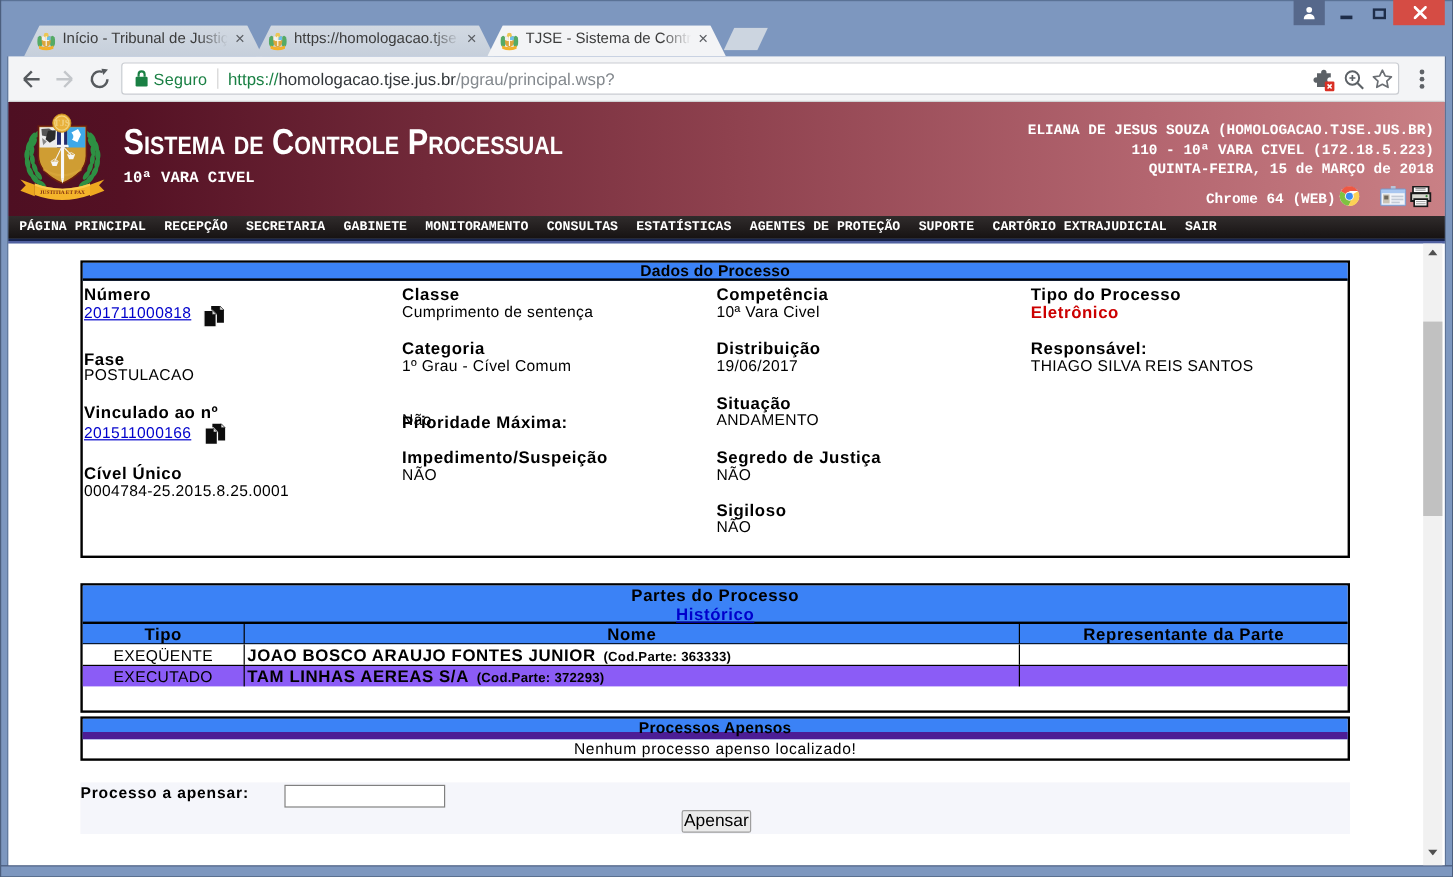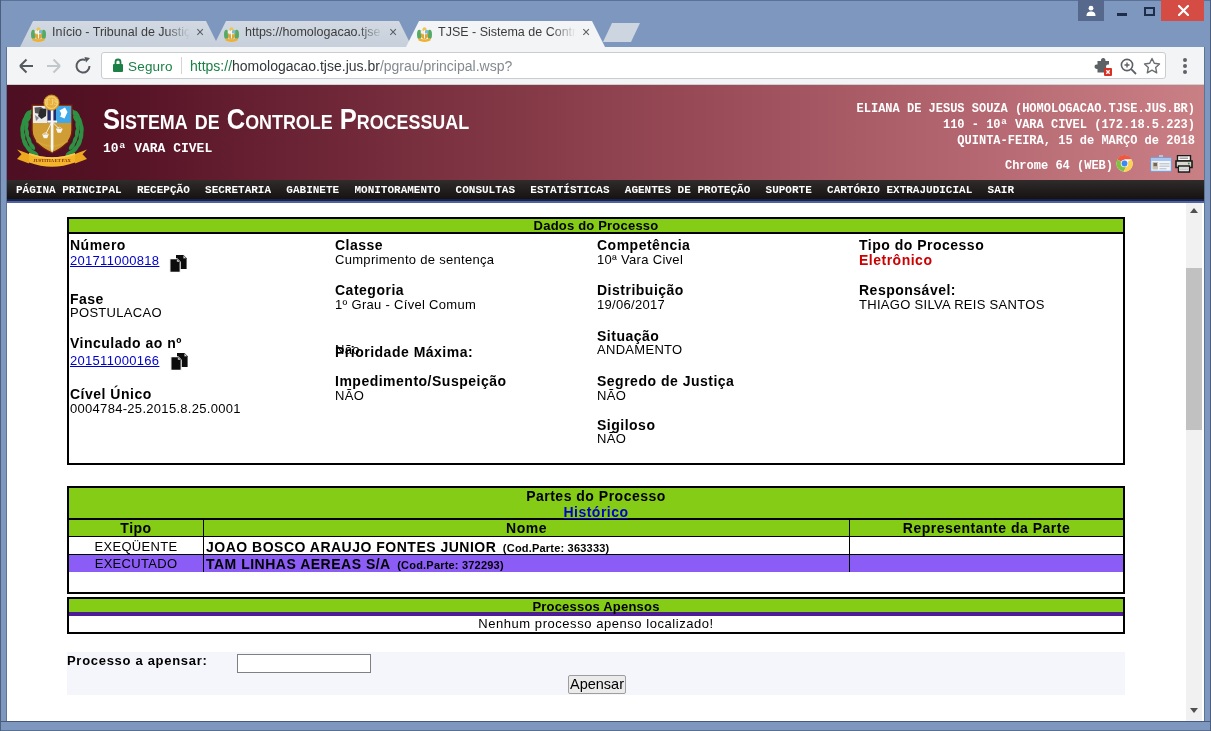--- a/index.html
+++ b/index.html
@@ -43,21 +43,21 @@
 #nav { left:7px; top:180px; width:1197px; height:19px;
   background:linear-gradient(#302c2c, #161212);
   display:flex; align-items:center; padding-left:9px;
   font-family:"Liberation Mono",monospace; font-weight:bold; font-size:11px; color:#fff; }
 #nav span { margin-right:15.3px; white-space:nowrap; }
 #navline { left:7px; top:199px; width:1197px; height:3.6px; background:linear-gradient(180deg,#16234d 0%,#16234d 44%,#5161a0 56%,#5161a0 100%); }
 
 
 #content { left:7px; top:202.6px; width:1197px; height:518.4px; background:#fff; }
 
-.band { background:#84cc16; }
+.band { background:#3b82f6; }
 .b13 { font-weight:bold; font-size:14px; letter-spacing:0.5px; }
 .r13 { font-size:13px; letter-spacing:0.3px; }
 a.lnk { color:#0000cc; text-decoration:underline; }
 
 
 #sb { left:1186px; top:202.6px; width:16px; height:518.4px; background:#f1f1f1; }
 #sb-thumb { left:1186px; top:268px; width:16px; height:162px; background:#c1c1c1; }
 
 
 .tbl { position:absolute; border:2px solid #000; background:#fff; }
@@ -360,20 +360,20 @@
     <div style="flex:1;"></div>
   </div>
   <div style="display:flex;height:17px;background:#8b5cf6;">
     <div class="r13" style="width:135px;border-right:1px solid #000;text-align:center;line-height:17px;">EXECUTADO</div>
     <div style="width:646px;border-right:1px solid #000;line-height:17px;padding-left:2px;white-space:nowrap;"><span class="b13">TAM LINHAS AEREAS S/A</span><span style="font-weight:bold;font-size:11px;letter-spacing:0.2px;">&nbsp; (Cod.Parte: 372293)</span></div>
     <div style="flex:1;"></div>
   </div>
 </div>
 
 <div class="tbl" style="left:67px;top:597px;width:1058px;height:37px;">
-  <div class="band" style="height:17px;border-bottom:4px solid #4c1d95;text-align:center;font-weight:bold;font-size:13px;line-height:15px;letter-spacing:0.2px;">Processos Apensos</div>
+  <div class="band" style="height:17px;border-bottom:6px solid #4c1d95;text-align:center;font-weight:bold;font-size:13px;line-height:15px;letter-spacing:0.2px;">Processos Apensos</div>
   <div style="height:16px;text-align:center;line-height:15px;font-size:13px;letter-spacing:0.55px;">Nenhum processo apenso localizado!</div>
 </div>
 
 <div class="abs" style="left:67px;top:652px;width:1058px;height:43px;background:#f5f6fb;"></div>
 <div class="abs" style="left:67px;top:653px;font-weight:bold;font-size:13px;letter-spacing:0.7px;">Processo a apensar:</div>
 <div class="abs" style="left:237px;top:654px;width:134px;height:19px;background:#fff;border:1px solid #808080;"></div>
 <div class="abs" style="left:568px;top:675px;width:58px;height:19px;background:#ebebeb;border:1px solid #9e9e9e;border-radius:2px;font-size:14.5px;text-align:center;line-height:16px;color:#000;">Apensar</div>
 
 </body></html>

